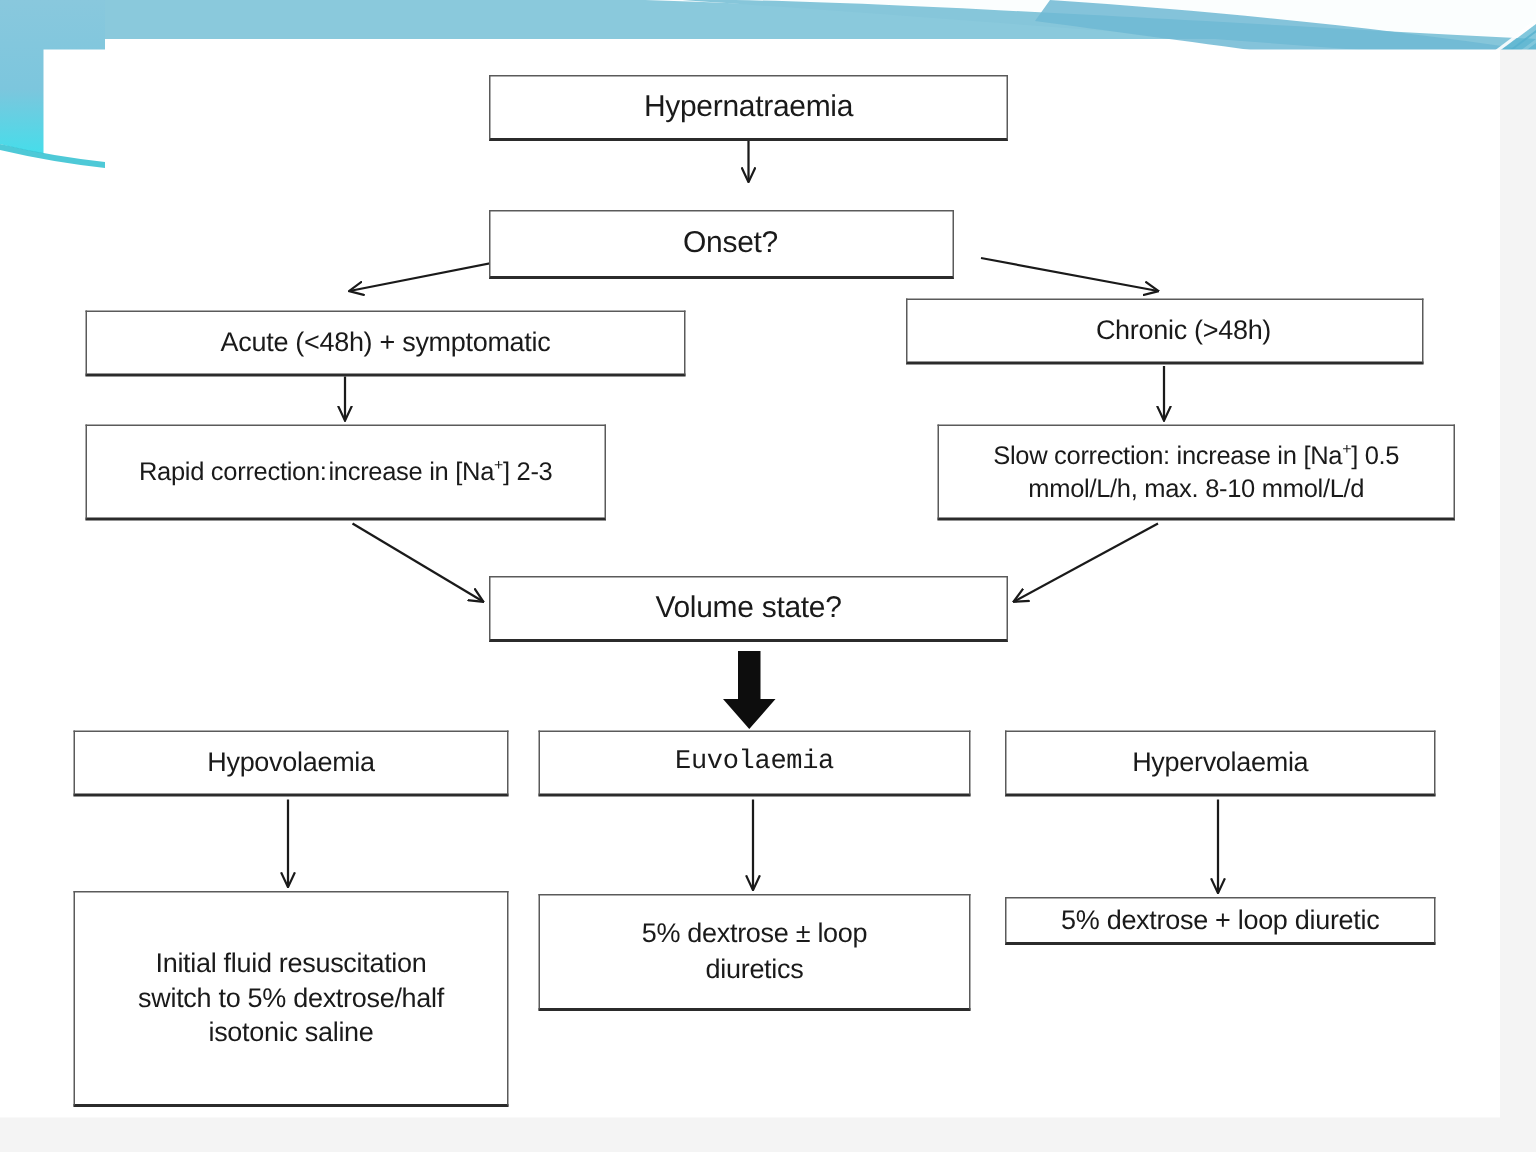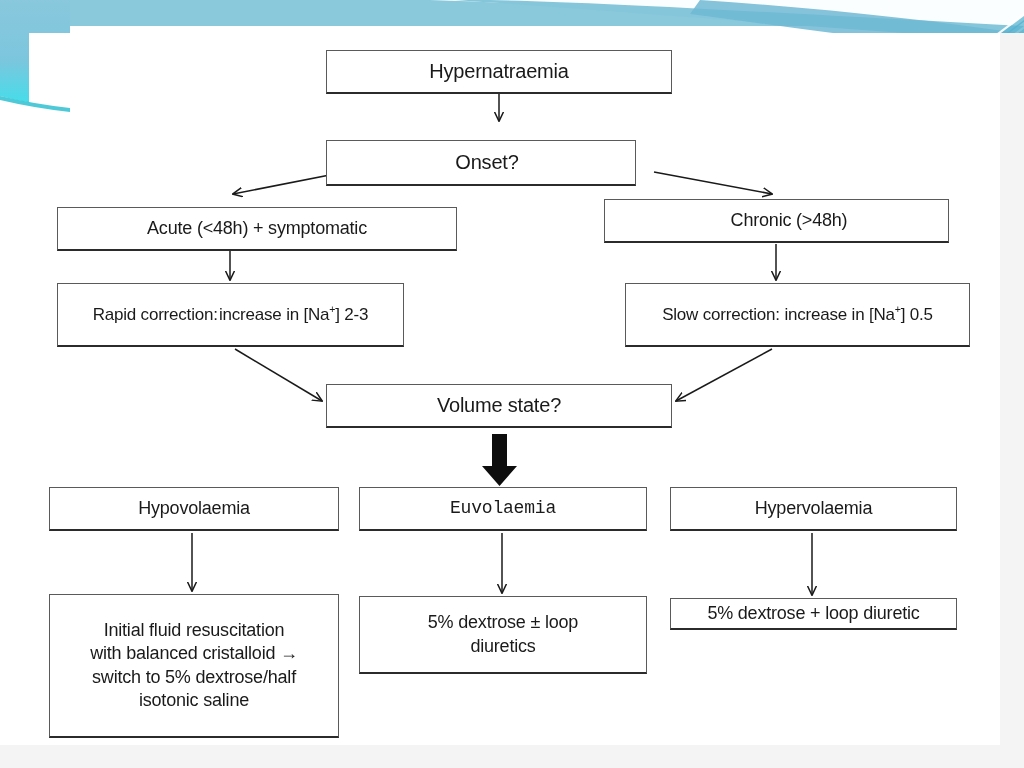--- a/index.html
+++ b/index.html
@@ -175,20 +175,21 @@
 
     <div class="node t-sm" style="left:57px; top:283px; width:347px; height:64px;">
       <span>
         <span class="nowrapline">Rapid correction: increase in [Na<sup class="na">+</sup>] 2-3</span>
       </span>
     </div>
 
     <div class="node t-sm" style="left:604px; top:283px; width:345px; height:64px;margin-left:21px;">
       <span>
         <span class="nowrapline">Slow correction: increase in [Na<sup class="na">+</sup>] 0.5</span>
+        <span class="nowrapline">mmol/L/h, max. 8-10 mmol/L/d</span>
       </span>
     </div>
 
     <div class="node t-lg" style="left:326px; top:384px; width:346px; height:44px;">
       <span>Volume state?</span>
     </div>
 
     <div class="node t-md" style="left:49px; top:487px; width:290px; height:44px;">
       <span>Hypovolaemia</span>
     </div>
@@ -197,21 +198,20 @@
       <span>Euvolaemia</span>
     </div>
 
     <div class="node t-md" style="left:670px; top:487px; width:287px; height:44px;justify-content:center;">
       <span>Hypervolaemia</span>
     </div>
 
     <div class="node t-md" style="left:49px; top:594px; width:290px; height:144px;">
       <span>
         <span class="nowrapline">Initial fluid resuscitation</span>
-        <span class="nowrapline">with balanced cristalloid →</span>
         <span class="nowrapline">switch to 5% dextrose/half</span>
         <span class="nowrapline">isotonic saline</span>
       </span>
     </div>
 
     <div class="node t-md" style="left:359px; top:596px; width:288px; height:78px;">
       <span>
         <span class="nowrapline">5% dextrose ± loop</span>
         <span class="nowrapline">diuretics</span>
       </span>

